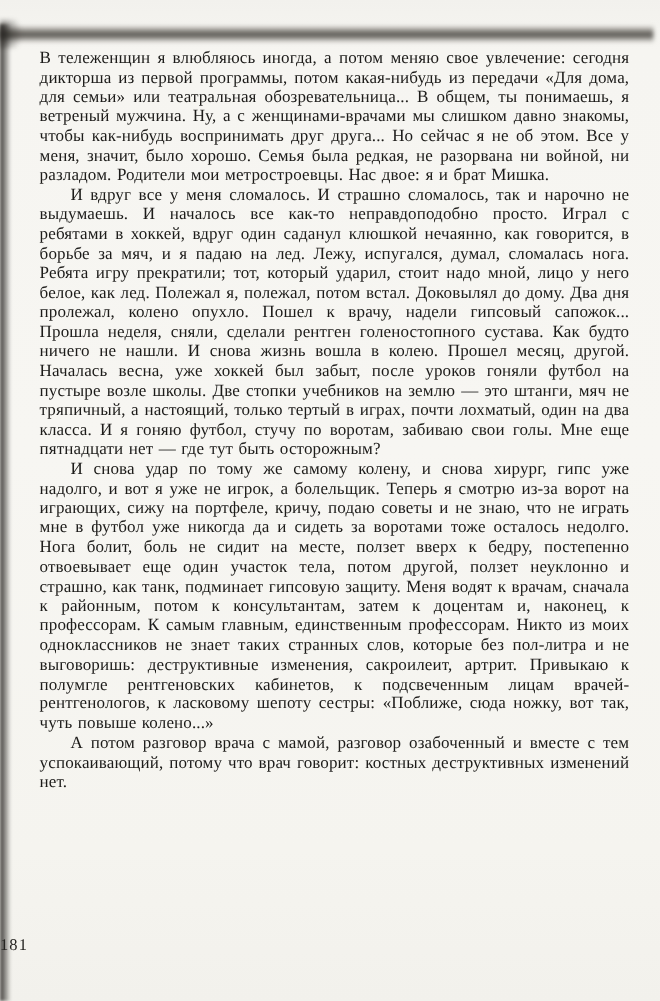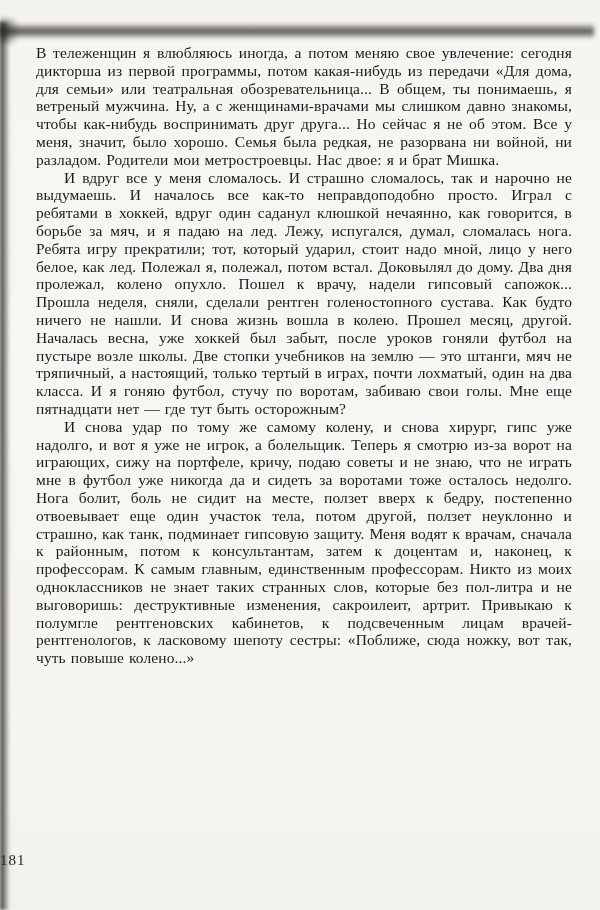--- a/index.html
+++ b/index.html
@@ -90,17 +90,18 @@
 <div class="page">
 
   <div class="edge-top"></div>
   <div class="edge-left"></div>
   <div class="edge-corner"></div>
 
   <div class="text-block">
     <p class="first">В тележенщин я влюбляюсь иногда, а потом меняю свое увлечение: сегодня дикторша из первой программы, потом какая-нибудь из передачи «Для дома, для семьи» или театральная обозревательница... В общем, ты понимаешь, я ветреный мужчина. Ну, а с женщинами-врачами мы слишком давно знакомы, чтобы как-нибудь воспринимать друг друга... Но сейчас я не об этом. Все у меня, значит, было хорошо. Семья была редкая, не разорвана ни войной, ни разладом. Родители мои метростроевцы. Нас двое: я и брат Мишка.</p>
     <p>И вдруг все у меня сломалось. И страшно сломалось, так и нарочно не выдумаешь. И началось все как-то неправдоподобно просто. Играл с ребятами в хоккей, вдруг один саданул клюшкой нечаянно, как говорится, в борьбе за мяч, и я падаю на лед. Лежу, испугался, думал, сломалась нога. Ребята игру прекратили; тот, который ударил, стоит надо мной, лицо у него белое, как лед. Полежал я, полежал, потом встал. Доковылял до дому. Два дня пролежал, колено опухло. Пошел к врачу, надели гипсовый сапожок... Прошла неделя, сняли, сделали рентген голеностопного сустава. Как будто ничего не нашли. И снова жизнь вошла в колею. Прошел месяц, другой. Началась весна, уже хоккей был забыт, после уроков гоняли футбол на пустыре возле школы. Две стопки учебников на землю — это штанги, мяч не тряпичный, а настоящий, только тертый в играх, почти лохматый, один на два класса. И я гоняю футбол, стучу по воротам, забиваю свои голы. Мне еще пятнадцати нет — где тут быть осторожным?</p>
     <p>И снова удар по тому же самому колену, и снова хирург, гипс уже надолго, и вот я уже не игрок, а болельщик. Теперь я смотрю из-за ворот на играющих, сижу на портфеле, кричу, подаю советы и не знаю, что не играть мне в футбол уже никогда да и сидеть за воротами тоже осталось недолго. Нога болит, боль не сидит на месте, ползет вверх к бедру, постепенно отвоевывает еще один участок тела, потом другой, ползет неуклонно и страшно, как танк, подминает гипсовую защиту. Меня водят к врачам, сначала к районным, потом к консультантам, затем к доцентам и, наконец, к профессорам. К самым главным, единственным профессорам. Никто из моих одноклассников не знает таких странных слов, которые без пол-литра и не выговоришь: деструктивные изменения, сакроилеит, артрит. Привыкаю к полумгле рентгеновских кабинетов, к подсвеченным лицам врачей-рентгенологов, к ласковому шепоту сестры: «Поближе, сюда ножку, вот так, чуть повыше колено...»</p>
+    <p>А потом разговор врача с мамой, разговор озабоченный и вместе с тем успокаивающий, потому что врач говорит: костных деструктивных изменений нет.</p>
   </div>
 
   <div class="page-number">181</div>
 
 </div>
 
 </body></html>

